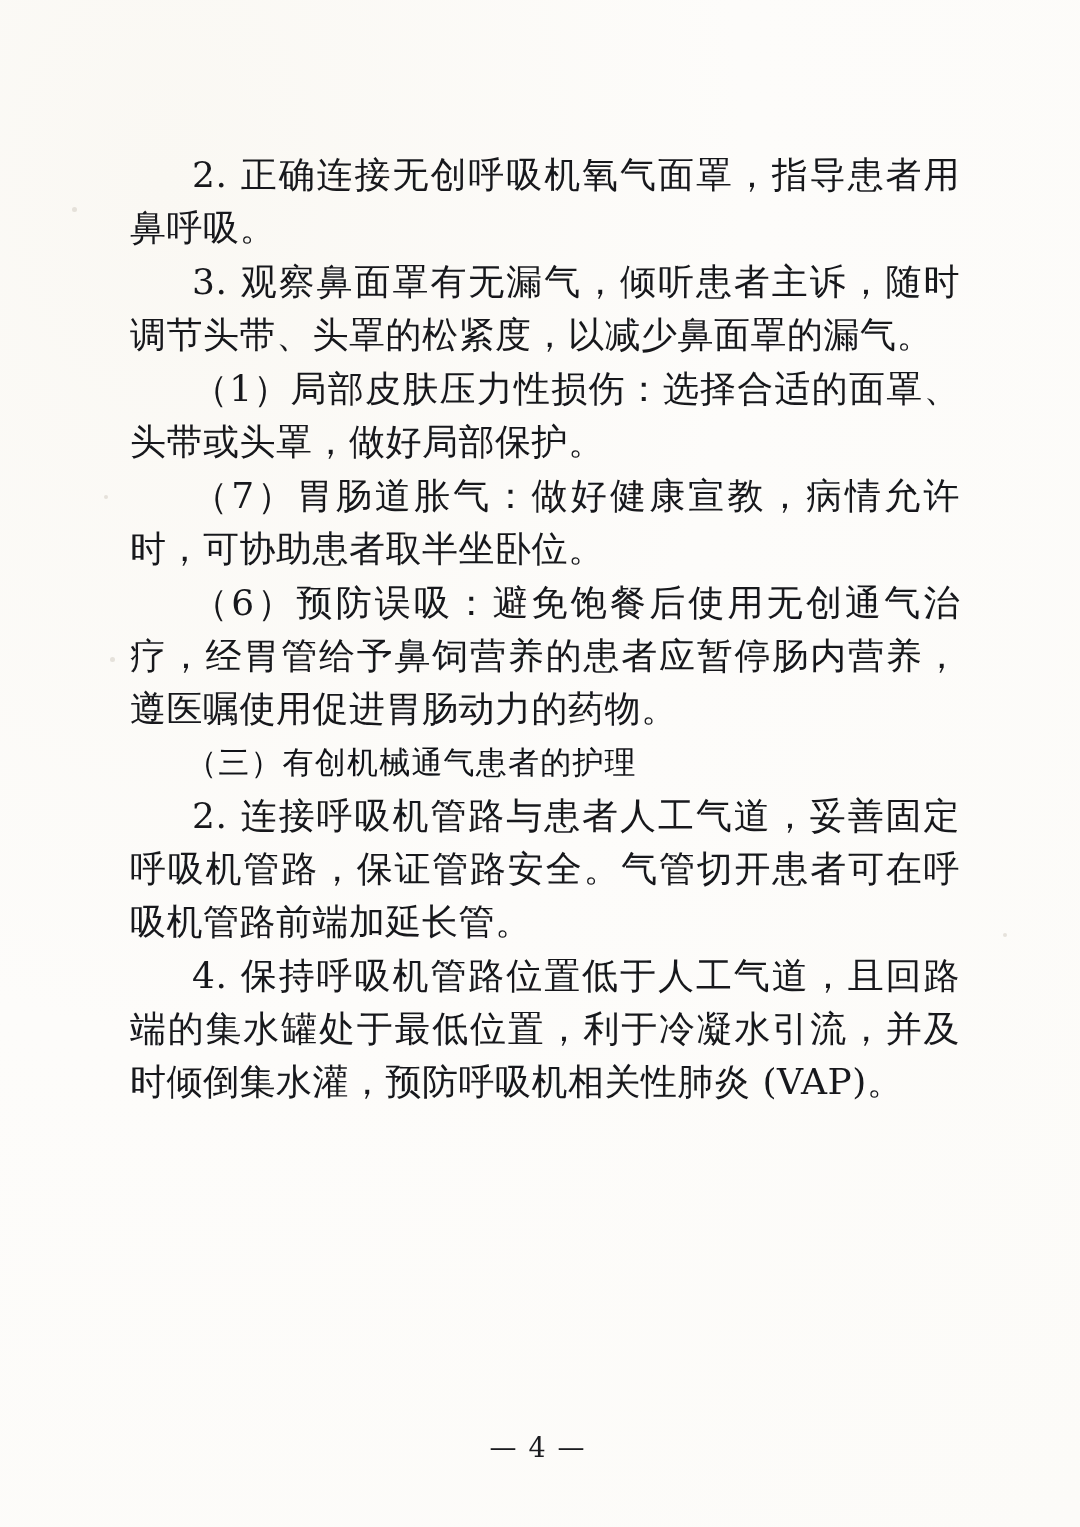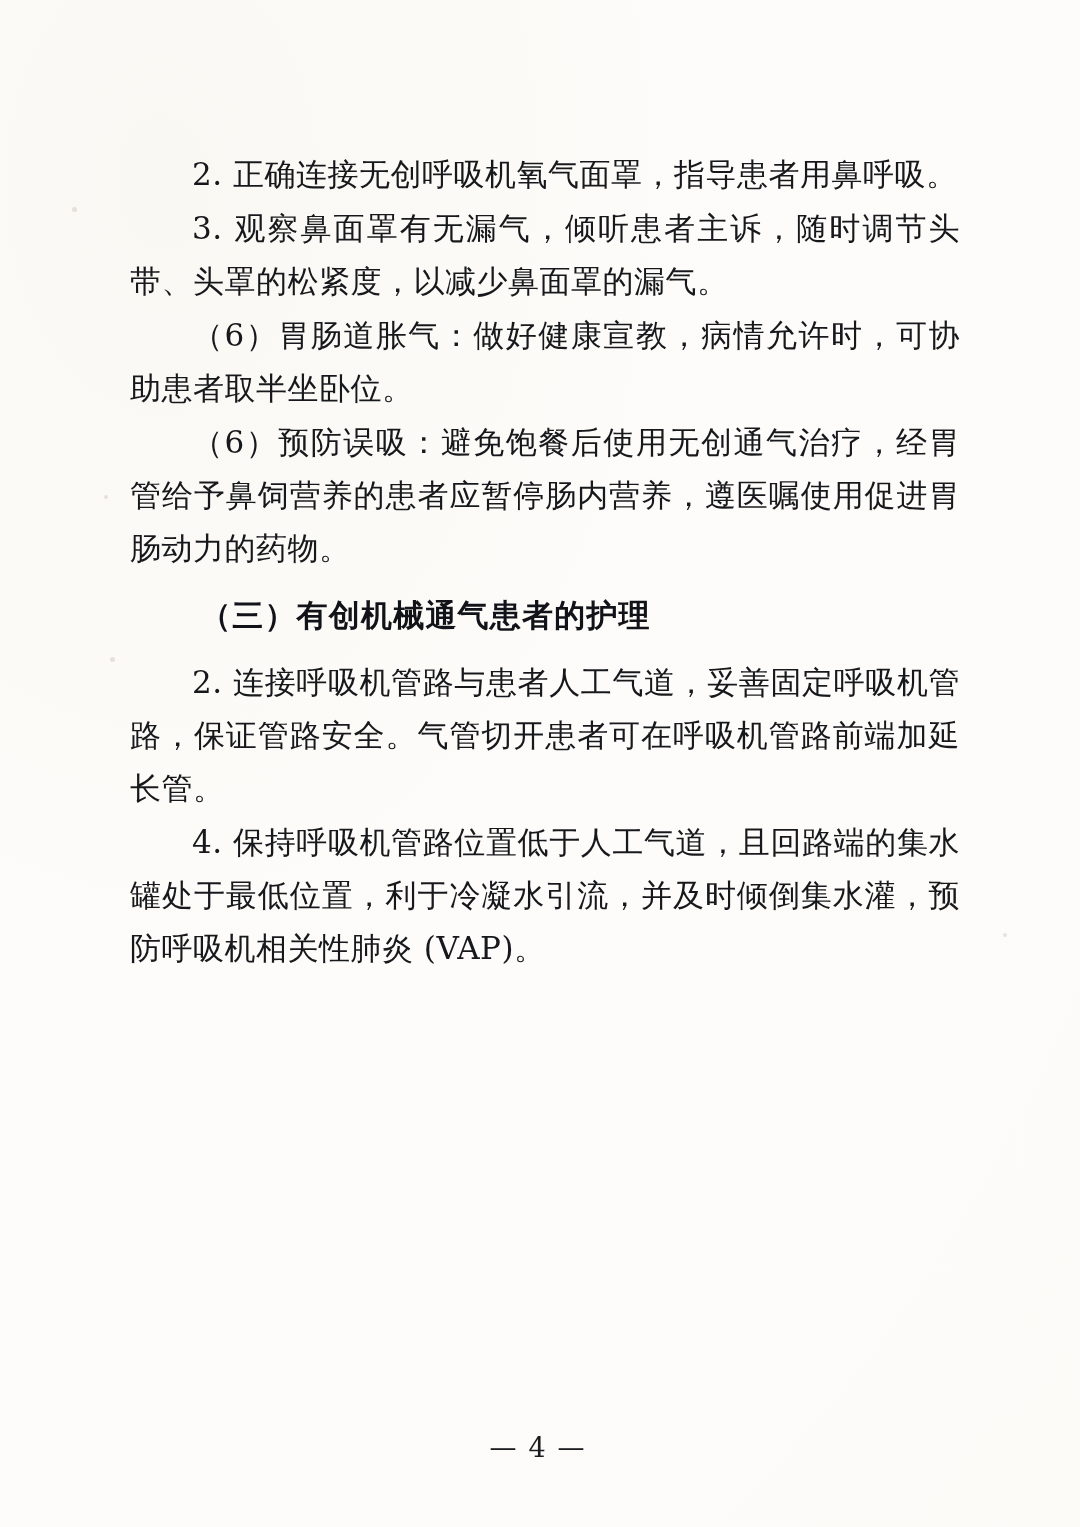--- a/index.html
+++ b/index.html
@@ -28,40 +28,40 @@
     height: 1527px;
     padding: 0;
   }
   .content {
     position: absolute;
     left: 130px;
     top: 148px;
     width: 830px;
   }
   .para {
-    font-size: 31px;
+    font-size: 36px;
     line-height: 53px;
     color: #17181c;
     letter-spacing: 0.5px;
     text-align: justify;
     text-justify: inter-ideograph;
     margin: 0 0 1px 0;
     font-family: "DejaVu Serif", "Liberation Serif", serif;
   }
   .indent {
     text-indent: 62px;
   }
   .heading {
     font-size: 31px;
     line-height: 53px;
     color: #111318;
-    font-weight: bold;
+    font-weight: normal;
     text-indent: 56px;
     letter-spacing: 1.2px;
-    margin: 14px;
+    margin: 0;
   }
   .footer {
     position: absolute;
     left: 0;
     top: 1432px;
     width: 1080px;
     text-align: center;
     font-size: 27px;
     color: #1a1b1f;
     letter-spacing: 6px;
@@ -87,21 +87,22 @@
 
     <span class="speck" style="left:72px; top:207px; width:5px; height:5px;"></span>
     <span class="speck" style="left:104px; top:495px; width:4px; height:4px;"></span>
     <span class="speck" style="left:110px; top:657px; width:5px; height:5px;"></span>
     <span class="speck" style="left:1003px; top:933px; width:4px; height:4px;"></span>
 
     <div class="content">
 
       <p class="para indent">2. 正确连接无创呼吸机氧气面罩，指导患者用鼻呼吸。</p>
       <p class="para indent">3. 观察鼻面罩有无漏气，倾听患者主诉，随时调节头带、头罩的松紧度，以减少鼻面罩的漏气。</p>
-      <p class="para indent">（6）胃肠道胀气：做好健康宣教，病情允许时，可协助患者取半坐卧位。</p>
+      <p class="para indent">（1）局部皮肤压力性损伤：选择合适的面罩、头带或头罩，做好局部保护。</p>
+      <p class="para indent">（7）胃肠道胀气：做好健康宣教，病情允许时，可协助患者取半坐卧位。</p>
       <p class="para indent">（6）预防误吸：避免饱餐后使用无创通气治疗，经胃管给予鼻饲营养的患者应暂停肠内营养，遵医嘱使用促进胃肠动力的药物。</p>
 
       <h2 class="heading">（三）有创机械通气患者的护理</h2>
 
       <p class="para indent">2. 连接呼吸机管路与患者人工气道，妥善固定呼吸机管路，保证管路安全。气管切开患者可在呼吸机管路前端加延长管。</p>
       <p class="para indent">4. 保持呼吸机管路位置低于人工气道，且回路端的集水罐处于最低位置，利于冷凝水引流，并及时倾倒集水灌，预防呼吸机相关性肺炎 (VAP)。</p>
 
     </div>
 
     <div class="footer">

